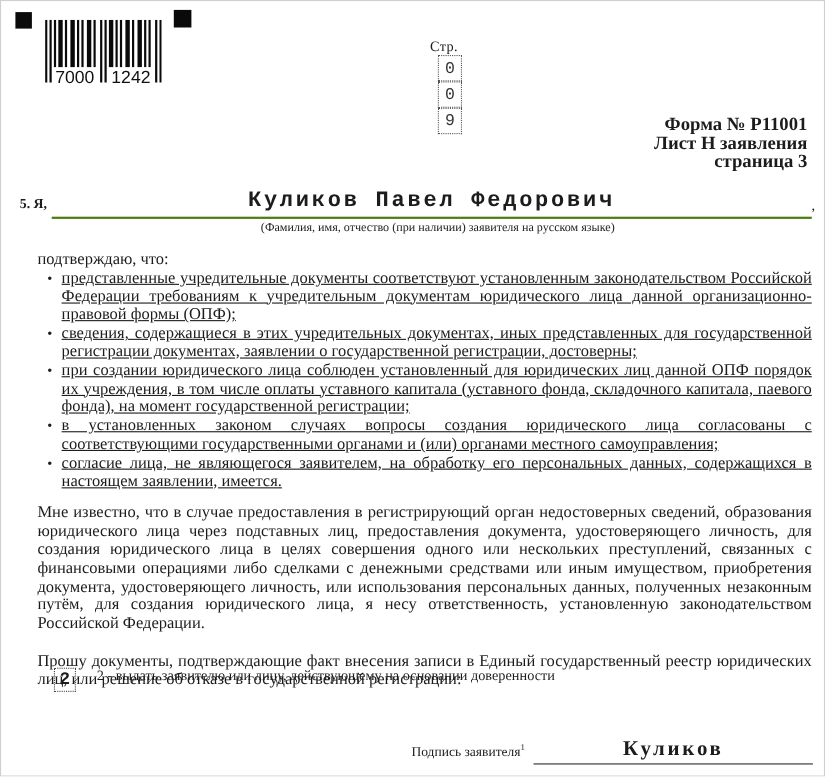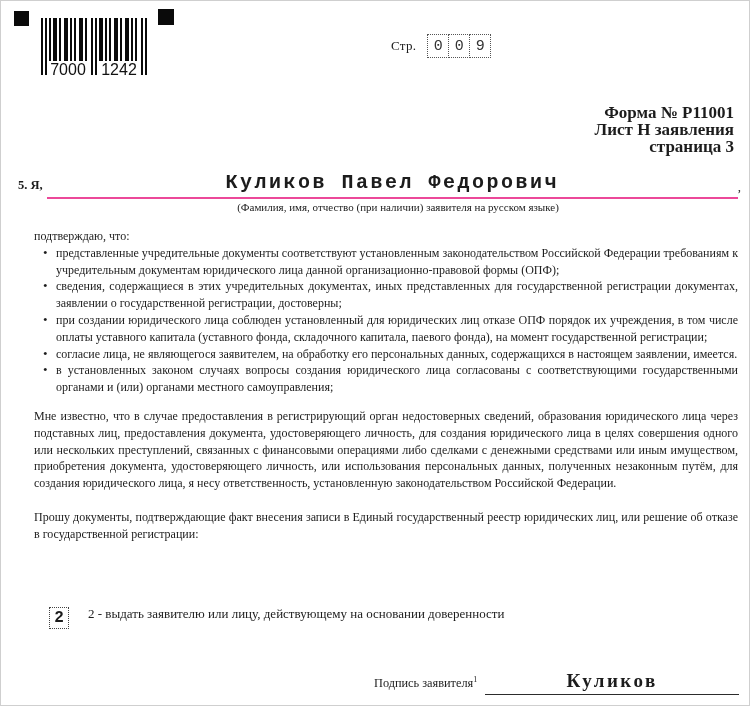--- a/index.html
+++ b/index.html
@@ -11,48 +11,48 @@
     font-family:"Liberation Serif", serif;
     color:#1c1c1c;
     overflow:hidden;
   }
   
   .reg-sq{position:absolute;background:#0a0a0a;}
   .reg-sq.left{left:13px;top:10px;width:15px;height:15px;}
   .reg-sq.right{left:157px;top:8px;width:16px;height:16px;}
   .barcode{position:absolute;left:40px;top:17px;width:106px;height:59px;}
   
-  .page-num-row{position:absolute;left:390px;top:33px;display:flex;align-items:center;}
+  .page-num-row{position:absolute;left:390px;top:33px;display:flex;align-items:center;flex-direction:column;}
   .page-num-label{font-size:13px;margin-right:12px;letter-spacing:.3px;}
   .digit-cell{
     width:20px;height:22px;border:1px dotted #555;margin-left:-1px;
     display:flex;align-items:center;justify-content:center;
     font-family:"Liberation Mono", monospace;font-size:15px;color:#333;
   }
   .digit-cell:first-of-type{margin-left:0;}
   
   .form-info{position:absolute;right:15px;top:103px;text-align:right;
     font-weight:bold;font-size:17px;line-height:17px;}
   
   .name-row{position:absolute;left:17px;top:169px;right:8px;display:flex;align-items:flex-end;}
   .clause-label{font-size:12.5px;font-weight:600;padding-bottom:6px;white-space:nowrap;}
   .name-field{
-    flex:1;margin-left:4px;border-bottom:2px solid #ec4899;
+    flex:1;margin-left:4px;border-bottom:2px solid #4d7c0f;
     text-align:center;
     font-family:"Liberation Mono", monospace;font-weight:bold;
     font-size:20px;letter-spacing:2.5px;line-height:26px;height:27px;
   }
   .after-comma{font-size:13px;padding-bottom:4px;}
   .name-caption{position:absolute;left:60px;right:14px;top:200px;
     text-align:center;font-size:11px;color:#222;}
   
   .body-block{position:absolute;left:33px;top:227px;width:704px;
-    font-size:12px;line-height:16.8px;text-align:justify;}
+    font-size:15px;line-height:16.8px;text-align:justify;}
   .body-block p{margin:0;}
-  .confirm-list{margin:0;padding:0;list-style:none;}
+  .confirm-list{margin:0;padding:0;list-style:none;text-decoration:underline;}
   .confirm-list li{position:relative;padding-left:22px;}
   .confirm-list li::before{content:"\2022";position:absolute;left:9px;top:0;font-size:13px;}
   .liability-par{margin-top:12px !important;}
   .request-par{margin-top:17px !important;}
   
   .delivery-row{position:absolute;left:48px;top:604px;display:flex;align-items:flex-start;}
   .choice-box{
     width:18px;height:20px;border:1px dotted #444;flex:0 0 auto;margin-top:2px;
     display:flex;align-items:center;justify-content:center;
     font-family:"Liberation Mono", monospace;font-weight:bold;font-size:16px;
@@ -125,23 +125,23 @@
     <span class="name-field">Куликов Павел Федорович</span>
     <span class="after-comma">,</span>
   </div>
   <div class="name-caption">(Фамилия, имя, отчество (при наличии) заявителя на русском языке)</div>
 
   <div class="body-block">
     <p>подтверждаю, что:</p>
     <ul class="confirm-list">
       <li>представленные учредительные документы соответствуют установленным законодательством Российской Федерации требованиям к учредительным документам юридического лица данной организационно-правовой формы (ОПФ);</li>
       <li>сведения, содержащиеся в этих учредительных документах, иных представленных для государственной регистрации документах, заявлении о государственной регистрации, достоверны;</li>
-      <li>при создании юридического лица соблюден установленный для юридических лиц отказе ОПФ порядок их учреждения, в том числе оплаты уставного капитала (уставного фонда, складочного капитала, паевого фонда), на момент государственной регистрации;</li>
+      <li>при создании юридического лица соблюден установленный для юридических лиц данной ОПФ порядок их учреждения, в том числе оплаты уставного капитала (уставного фонда, складочного капитала, паевого фонда), на момент государственной регистрации;</li>
+      <li>в установленных законом случаях вопросы создания юридического лица согласованы с соответствующими государственными органами и (или) органами местного самоуправления;</li>
       <li>согласие лица, не являющегося заявителем, на обработку его персональных данных, содержащихся в настоящем заявлении, имеется.</li>
-      <li>в установленных законом случаях вопросы создания юридического лица согласованы с соответствующими государственными органами и (или) органами местного самоуправления;</li>
     </ul>
     <p class="liability-par">Мне известно, что в случае предоставления в регистрирующий орган недостоверных сведений, образования юридического лица через подставных лиц, предоставления документа, удостоверяющего личность, для создания юридического лица в целях совершения одного или нескольких преступлений, связанных с финансовыми операциями либо сделками с денежными средствами или иным имуществом, приобретения документа, удостоверяющего личность, или использования персональных данных, полученных незаконным путём, для создания юридического лица, я несу ответственность, установленную законодательством Российской Федерации.</p>
     <p class="request-par">Прошу документы, подтверждающие факт внесения записи в Единый государственный реестр юридических лиц, или решение об отказе в государственной регистрации:</p>
   </div>
 
   <div class="delivery-row">
     <span class="choice-box">2</span>
     <div class="option-list">
       <div>2 - выдать заявителю или лицу, действующему на основании доверенности</div>
     </div>

